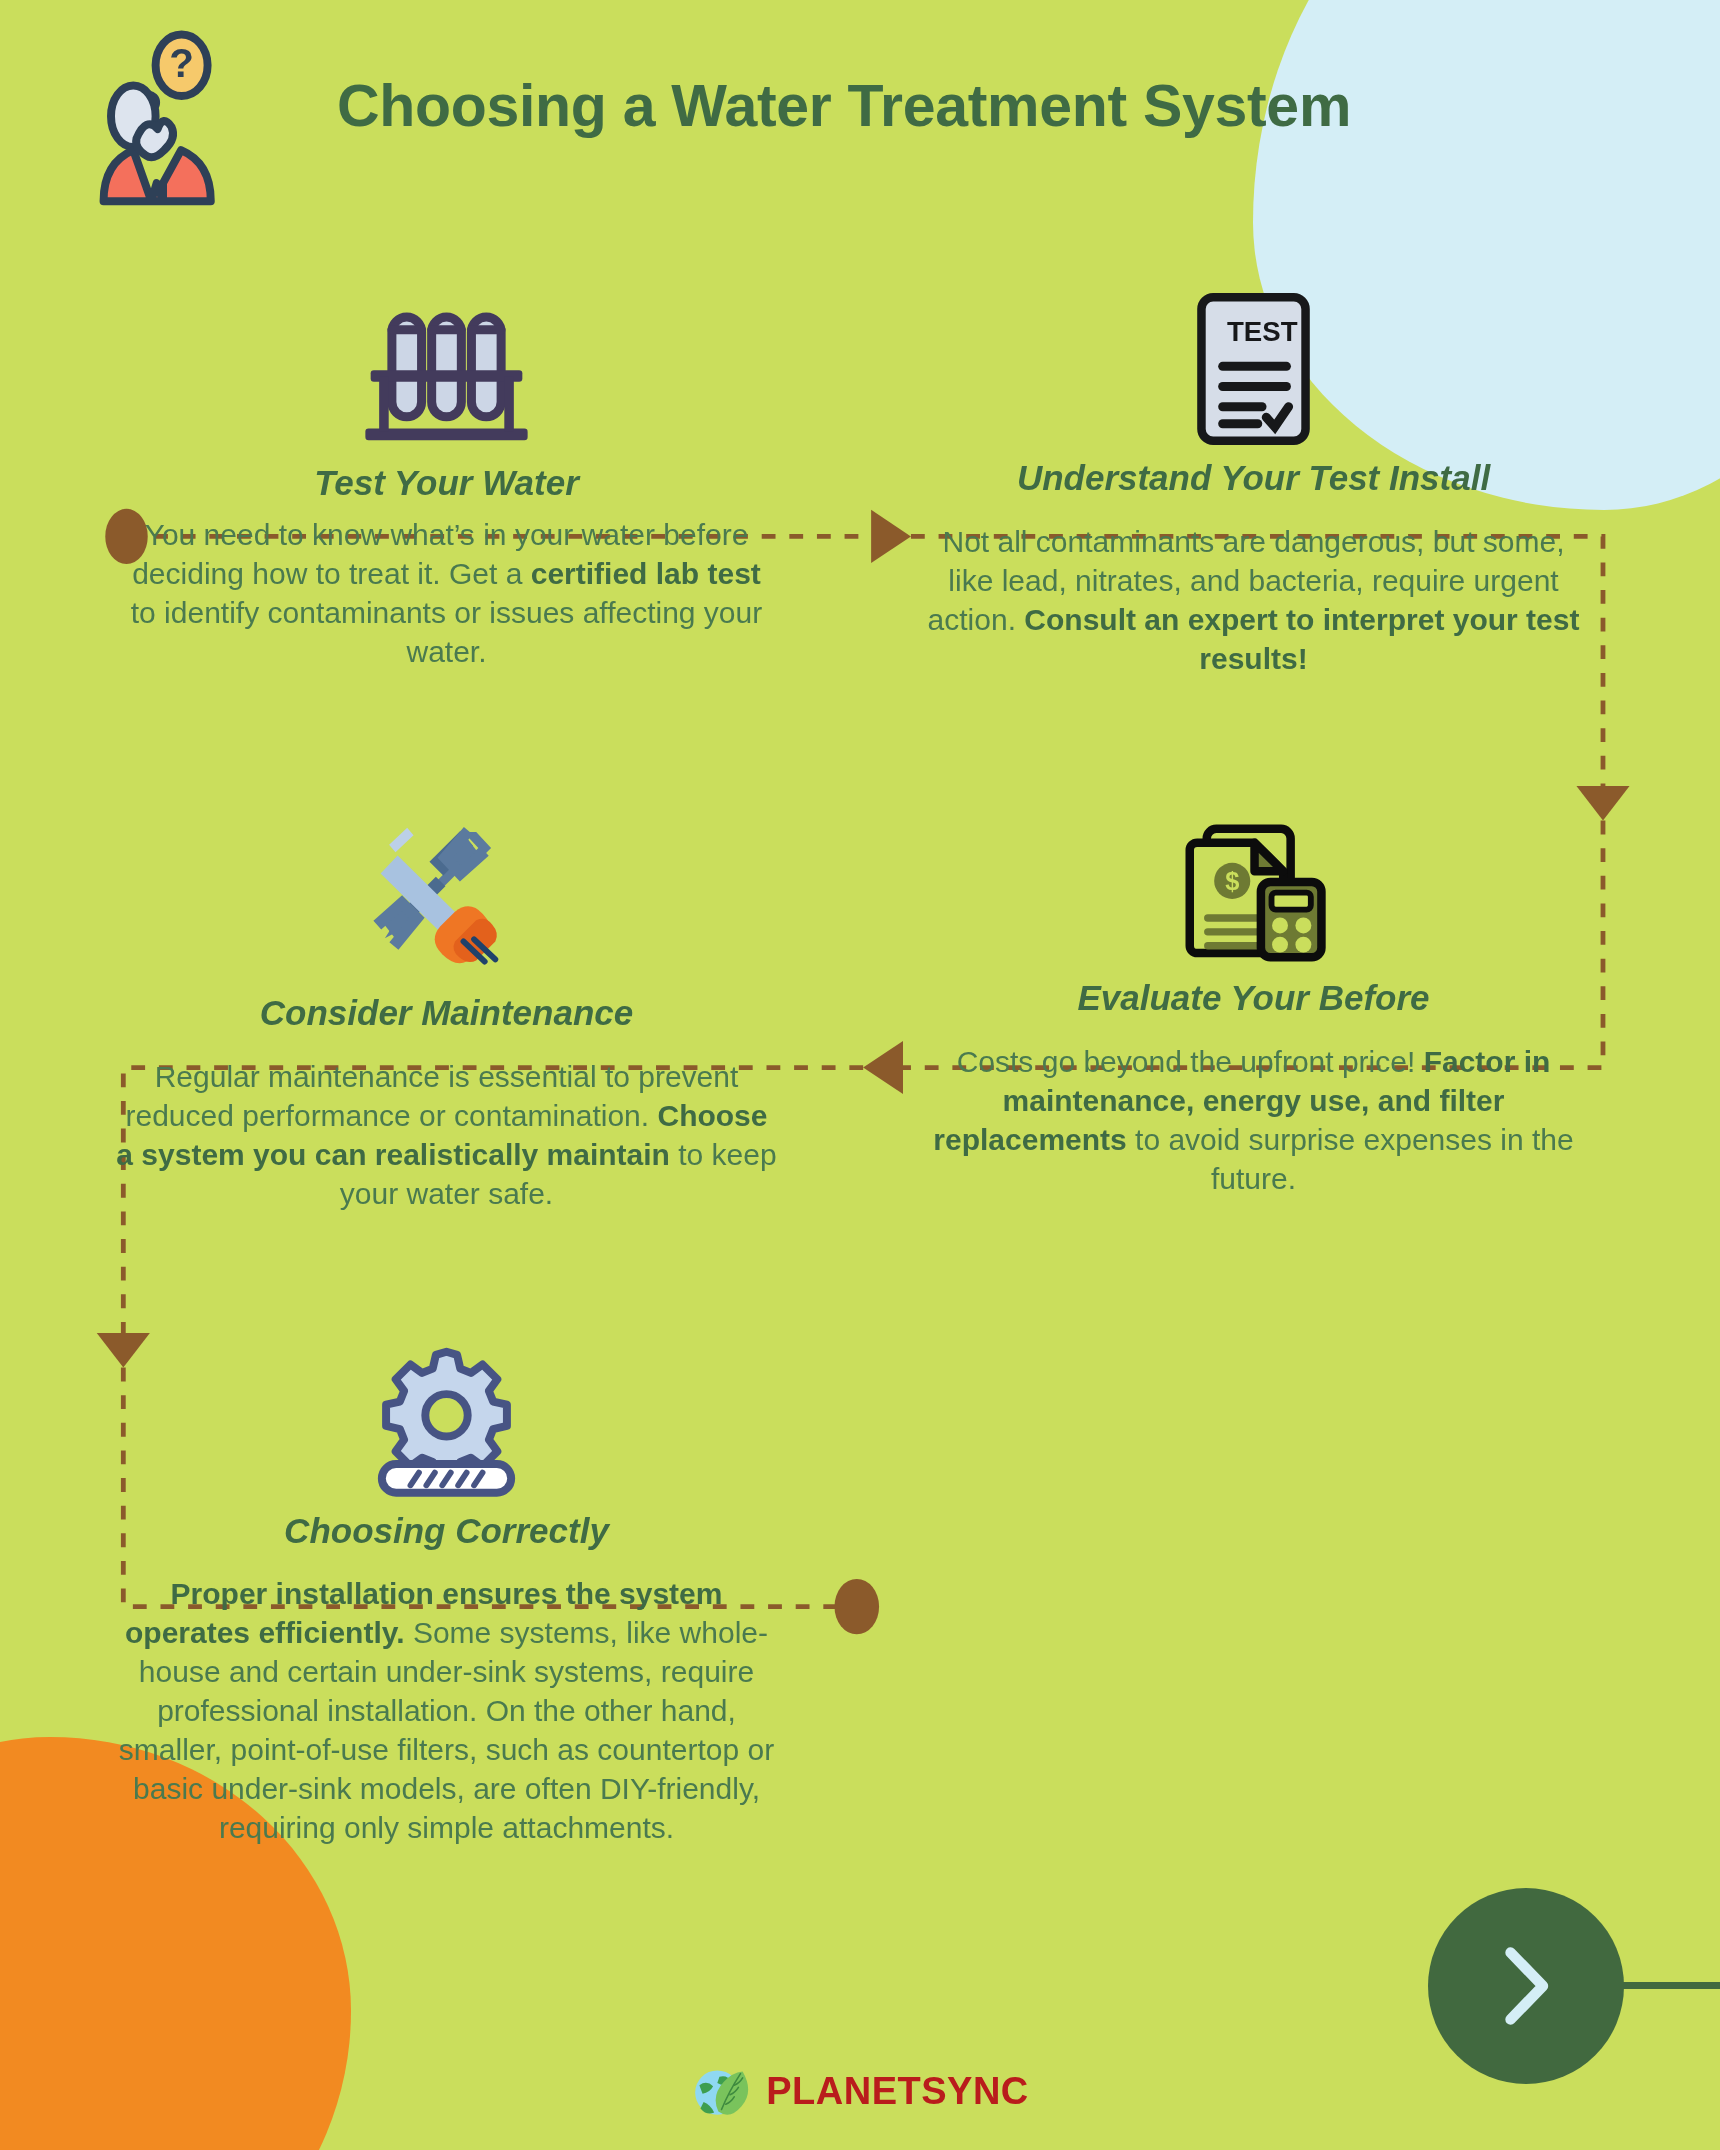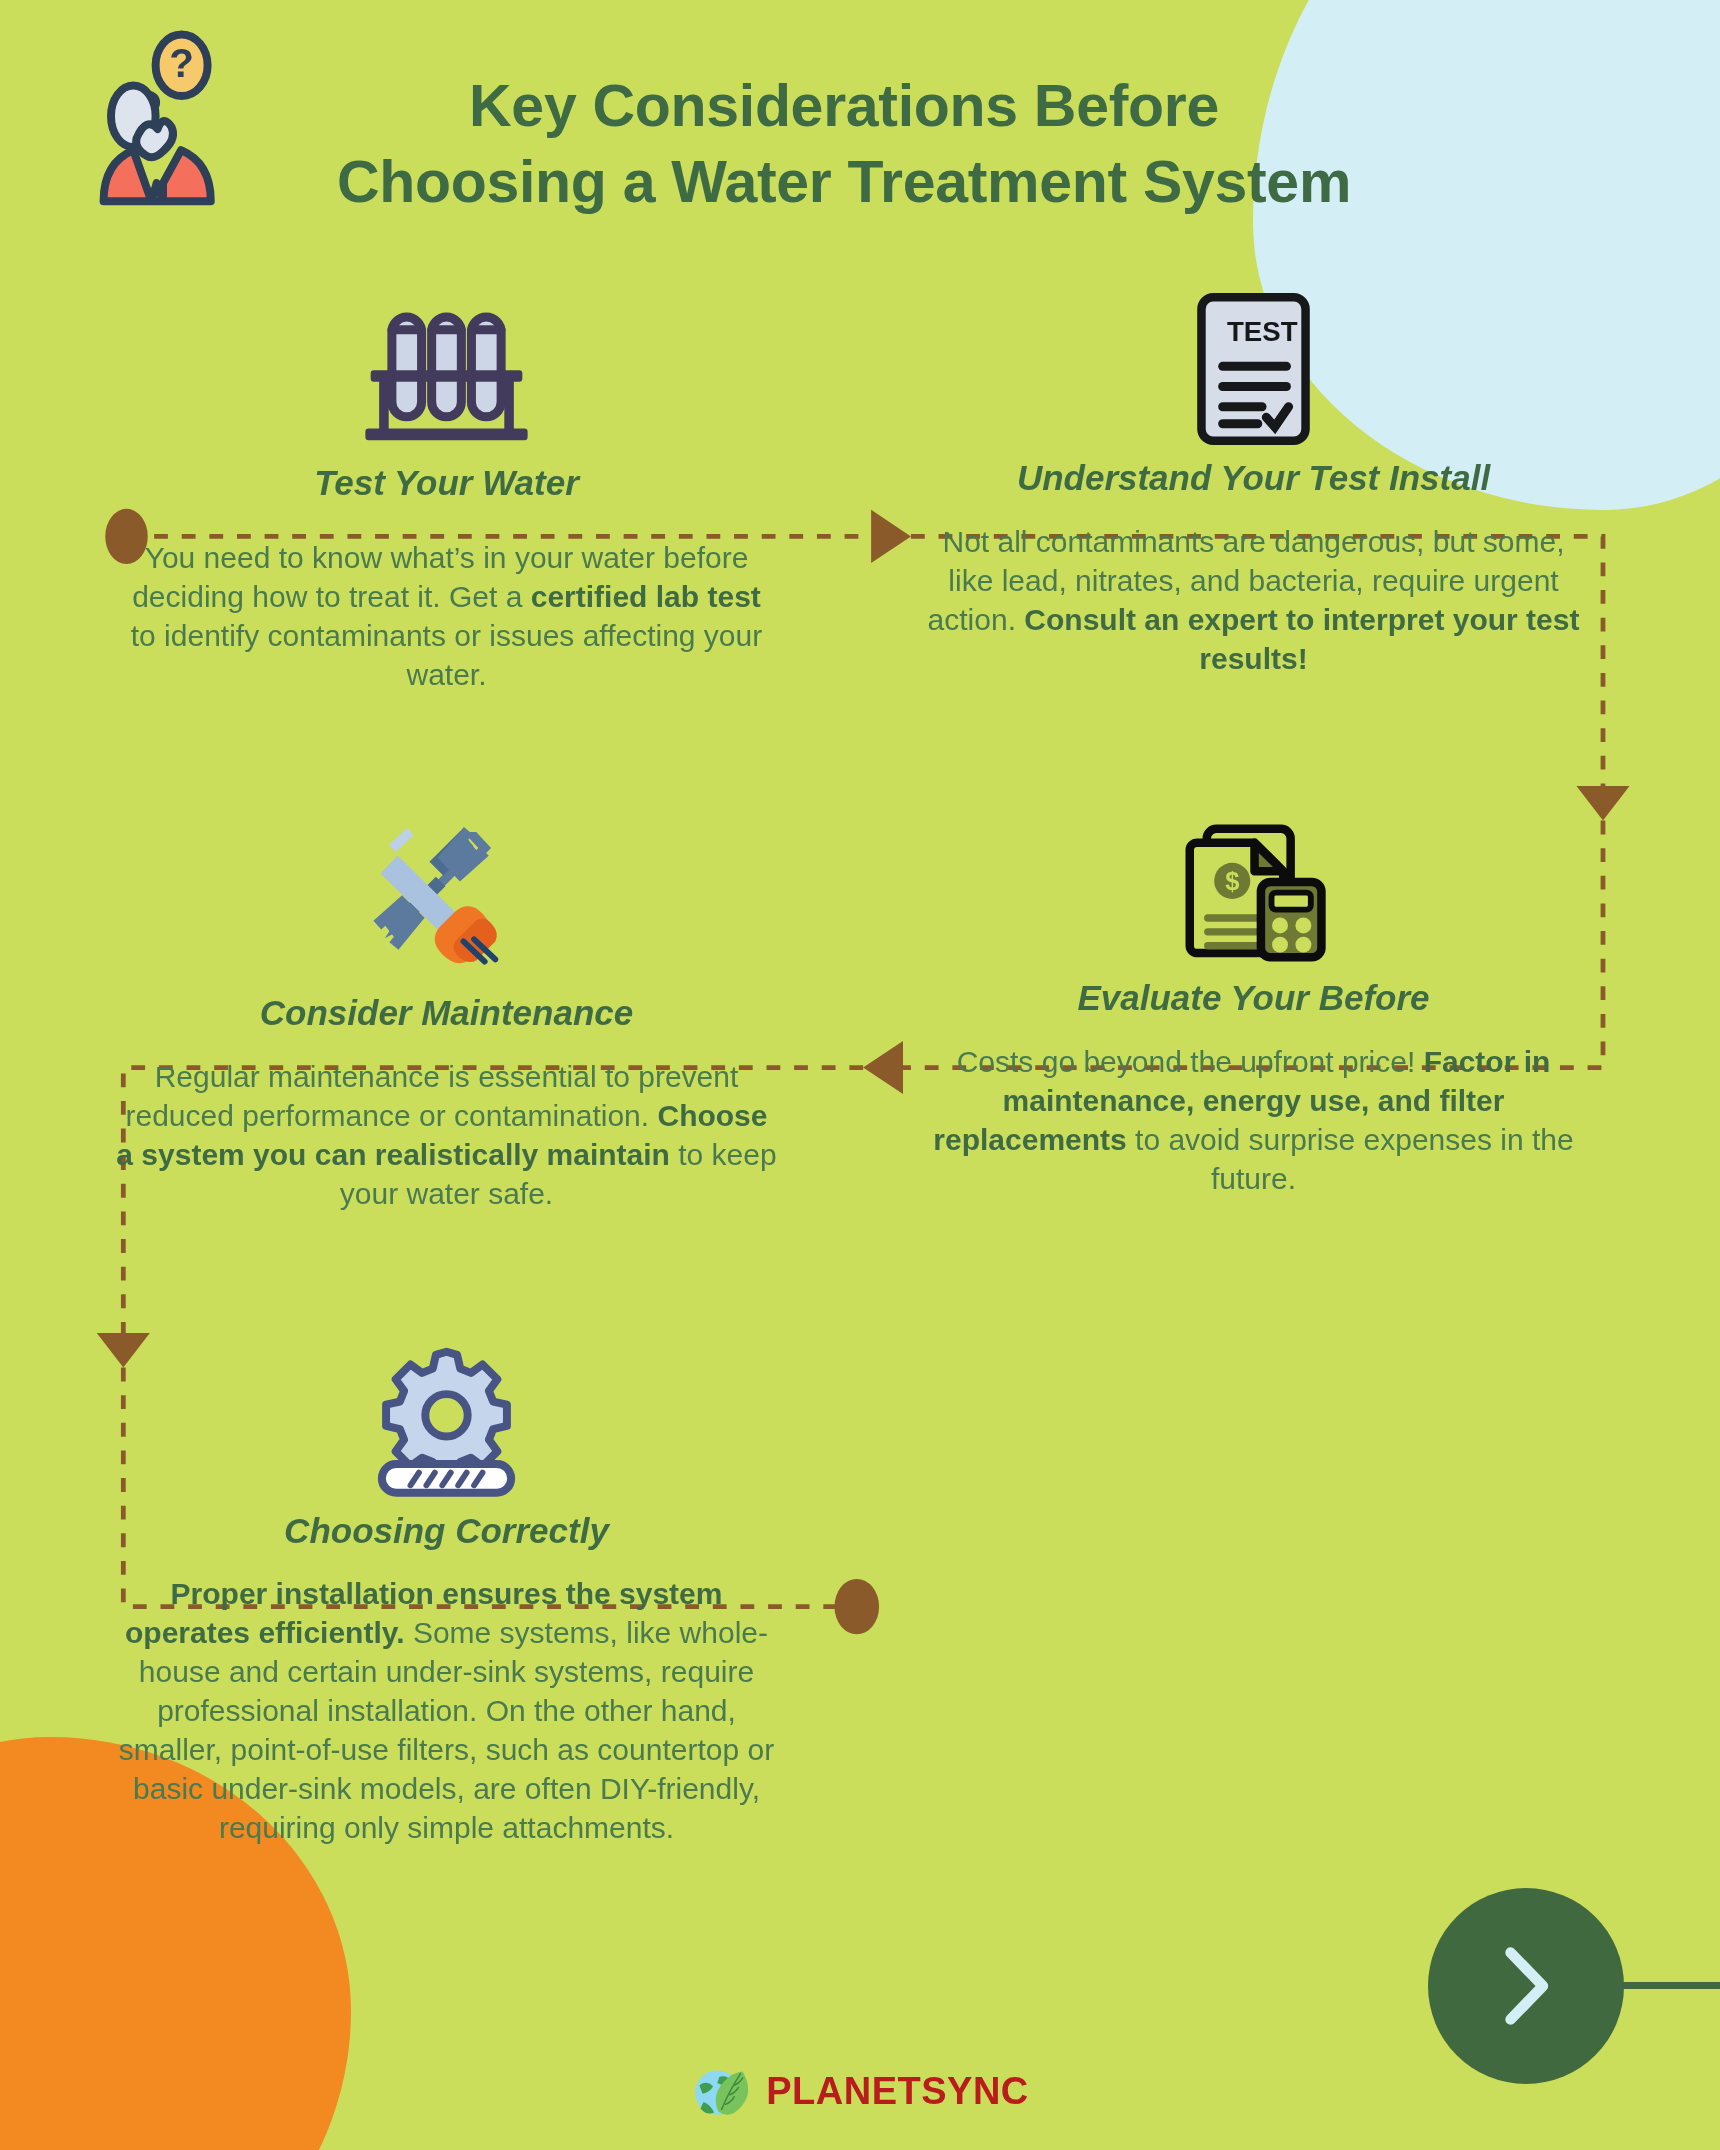--- a/index.html
+++ b/index.html
@@ -71,21 +71,21 @@
   .step-body b { font-weight:bold; color:#3f6b44; }
 
   
   #step1 { left:96px;  top:297px;  width:701px; }
   #step2 { left:903px; top:287px;  width:701px; }
   #step3 { left:96px;  top:812px; width:701px; }
   #step4 { left:903px; top:812px; width:701px; }
   #step5 { left:96px;  top:1333px; width:701px; }
 
   #step1 .step-title { margin-top:12.7px; }
-  #step1 .step-body  { margin-top:36px; padding:0 21px; }
+  #step1 .step-body  { margin-top:13px; padding:0 21px; }
   #step2 .step-title { margin-top:12.7px; }
   #step2 .step-body  { margin-top:24.4px; padding:0 15px; }
   #step3 .step-title { margin-top:28px; }
   #step3 .step-body  { margin-top:24.4px; padding:0 19px; }
   #step4 .step-title { margin-top:12.7px; }
   #step4 .step-body  { margin-top:24.4px; padding:0 19px; }
   #step5 .step-title { margin-top:14px; }
   #step5 .step-body  { margin-top:23.4px; padding:0 16px; }
 
   
@@ -145,21 +145,20 @@
         <ellipse cx="163" cy="74" rx="49" ry="58" fill="#f6c96b"></ellipse>
         <circle cx="101" cy="144" r="14" fill="#f6c96b"></circle>
         <ellipse cx="72" cy="170" rx="42" ry="58" fill="#dde4ee"></ellipse>
         <path d="M16 330 q0-72 56-96 l34 96 10-34 12 34 v-34 q0 0 0 0 l34-62 q56 24 56 96 z" fill="#f4705c"></path>
         <path d="M78 212 q18-42 40-18 q10-28 26 -4 q10 22 -14 44 q-20 20 -34 10 q-22-14 -18-32z" fill="#dde4ee"></path>
       </g>
       <text x="163" y="97" text-anchor="middle" font-family="Liberation Sans, sans-serif" font-size="76" font-weight="bold" fill="#2e4057">?</text>
     </svg>
 
     <div class="title-wrap">
-      <div class="title-line">Key Considerations Before</div>
       <div class="title-line">Choosing a Water Treatment System</div>
     </div>
   </div>
 
   <div class="step" id="step1">
     <div class="icon-box" style="height:154px;">
       <svg width="175" height="149" viewBox="0 0 330 280">
         <g stroke="#433b5c" stroke-width="17" fill="none" stroke-linecap="round">
           <rect x="62" y="28" width="56" height="188" rx="28" fill="#ccd6e6"></rect>
           <rect x="137" y="28" width="56" height="188" rx="28" fill="#ccd6e6"></rect>

